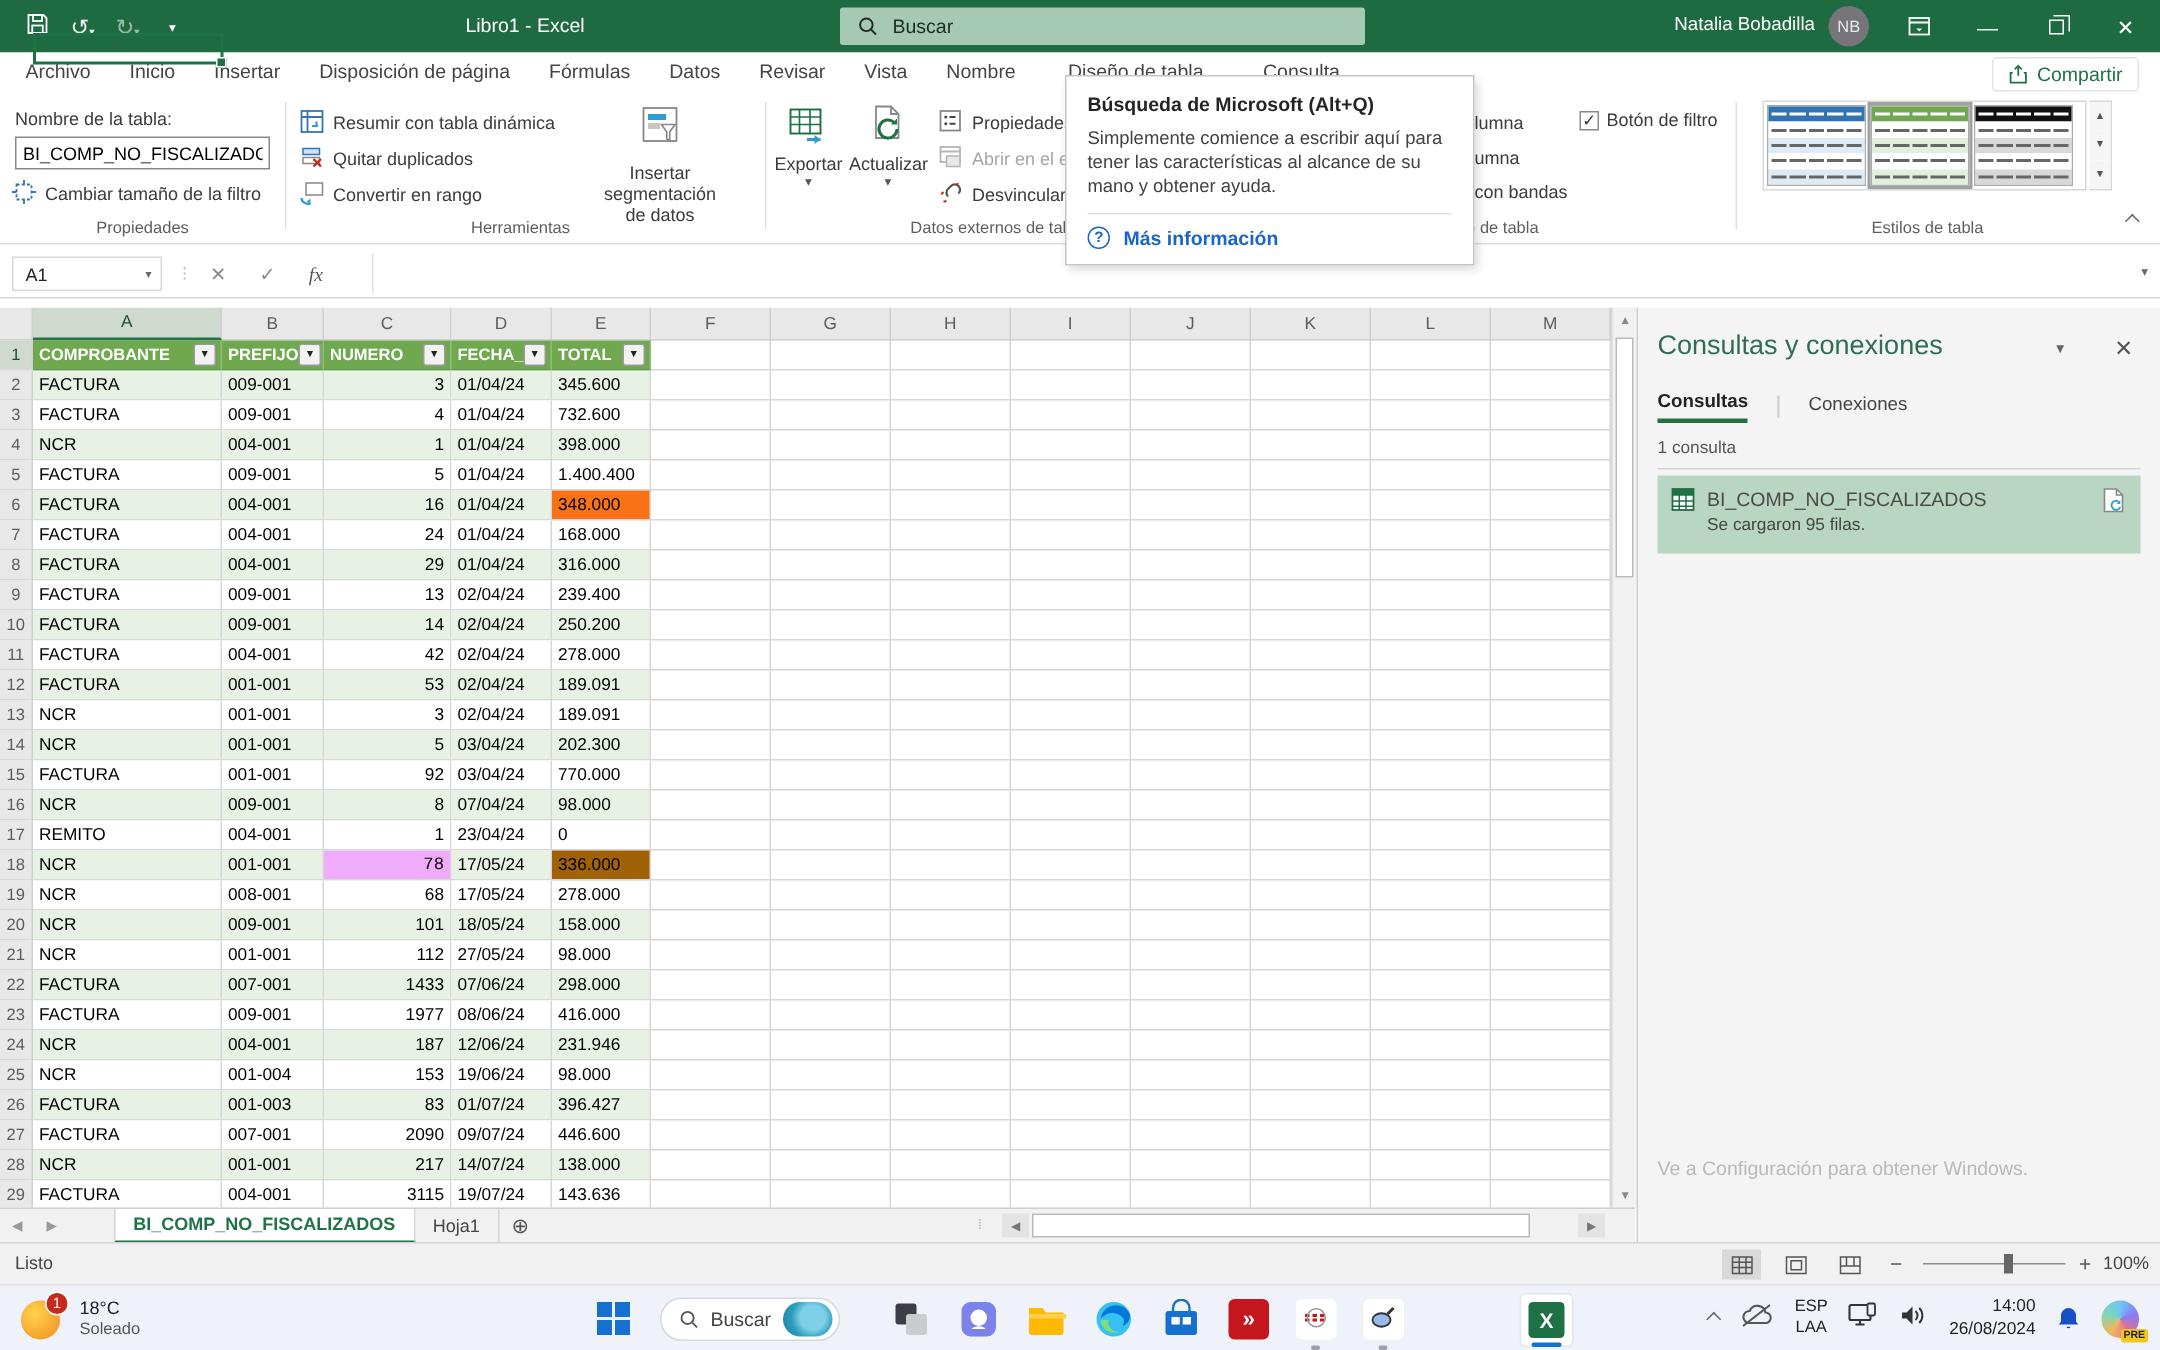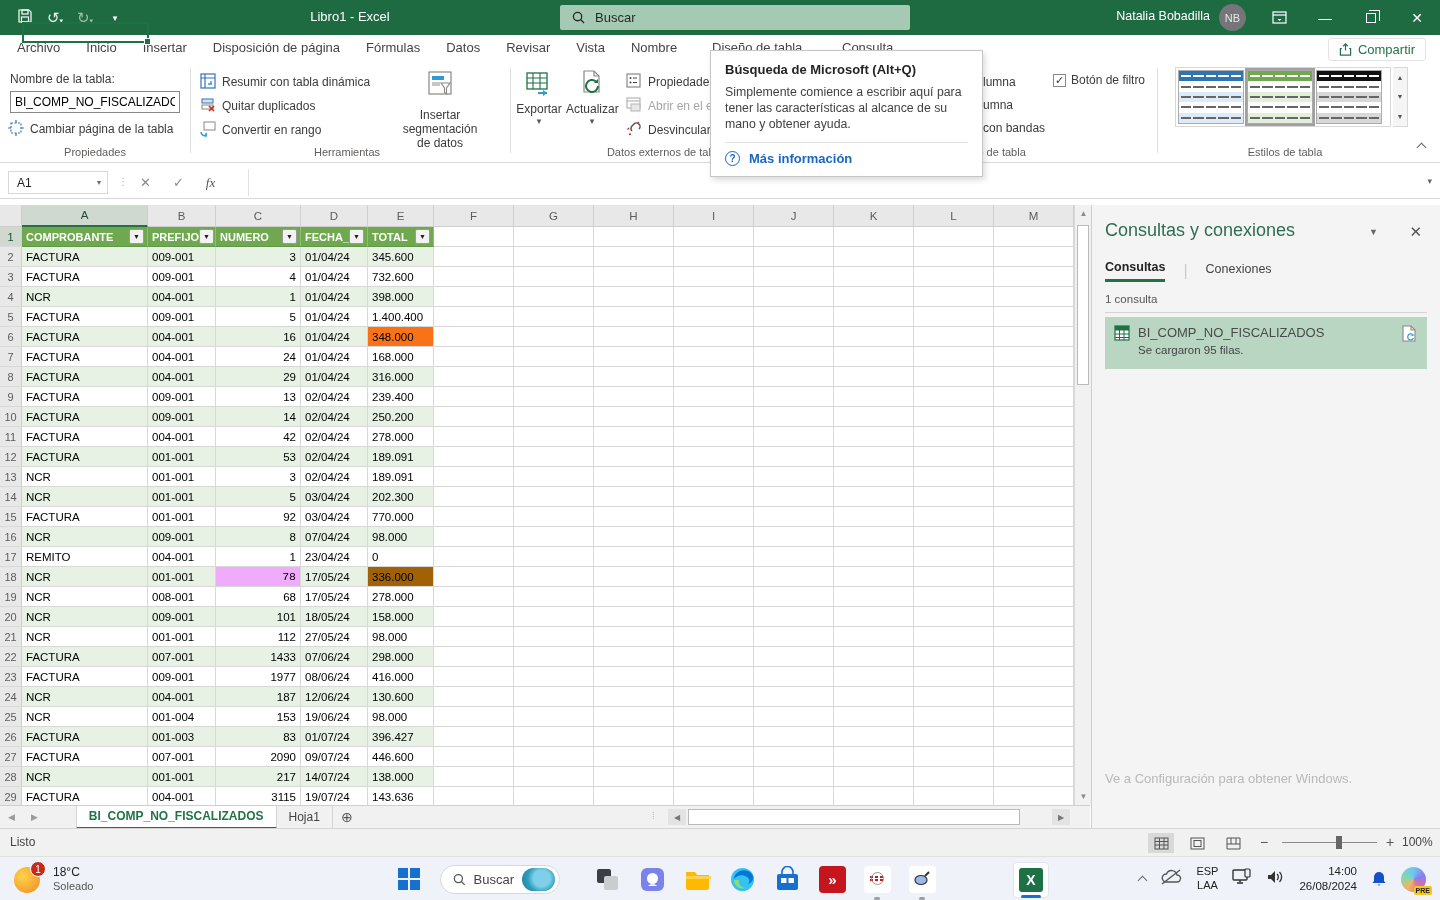--- a/index.html
+++ b/index.html
@@ -193,21 +193,21 @@
 
   <div id="ribbon">
 
     <div class="abs" style="left:10px; top:9px;">Nombre de la tabla:</div>
     <input class="rb-input abs" style="left: 10px; top: 28px;" value="BI_COMP_NO_FISCALIZADOS">
     <div class="rb-small abs" style="left:8px; top:57px;">
       <span class="ico16"><svg width="16" height="16" viewBox="0 0 16 16">
             <rect x="3" y="3" width="10" height="10" fill="none" stroke="#3674b5" stroke-width="1.2" stroke-dasharray="2 1.5"></rect>
             <path d="M8 0v3M8 13v3M0 8h3M13 8h3" stroke="#3674b5" stroke-width="1.2"></path>
           </svg></span>
-      <span>Cambiar página de la tabla</span>
+      <span>Cambiar tamaño de la filtro</span>
     </div>
     <div class="grp-label" style="left:30px; width:130px;">Propiedades</div>
     <div class="rb-sep" style="left:190px;"></div>
 
     <div class="rb-small abs" style="left:200px; top:10px;">
       <span class="ico16"><svg width="16" height="16" viewBox="0 0 16 16">
             <rect x="1" y="1" width="14" height="14" fill="none" stroke="#3674b5" stroke-width="1.2"></rect>
             <path d="M1 5h14M5 1v14" stroke="#3674b5" stroke-width="1.2"></path>
             <path d="M8 11h4M11 8v3" stroke="#2e9bd6" stroke-width="1.4"></path>
           </svg></span>
@@ -844,21 +844,21 @@
         <div class="cell" style="width: 80px;"></div>
         <div class="cell" style="width: 80px;"></div>
         <div class="cell" style="width: 80px;"></div>
       </div>
       <div class="grow">
         <div class="rn">24</div>
         <div class="cell" style="width: 126px; background: rgb(231, 242, 228); justify-content: flex-start;">NCR</div>
         <div class="cell" style="width: 68px; background: rgb(231, 242, 228); justify-content: flex-start;">004-001</div>
         <div class="cell" style="width: 85px; background: rgb(231, 242, 228); justify-content: flex-end;">187</div>
         <div class="cell" style="width: 67px; background: rgb(231, 242, 228); justify-content: flex-start;">12/06/24</div>
-        <div class="cell" style="width: 66px; background: rgb(231, 242, 228); justify-content: flex-start;">130.600</div>
+        <div class="cell" style="width: 66px; background: rgb(231, 242, 228); justify-content: flex-start;">231.946</div>
         <div class="cell" style="width: 80px;"></div>
         <div class="cell" style="width: 80px;"></div>
         <div class="cell" style="width: 80px;"></div>
         <div class="cell" style="width: 80px;"></div>
         <div class="cell" style="width: 80px;"></div>
         <div class="cell" style="width: 80px;"></div>
         <div class="cell" style="width: 80px;"></div>
         <div class="cell" style="width: 80px;"></div>
       </div>
       <div class="grow">

